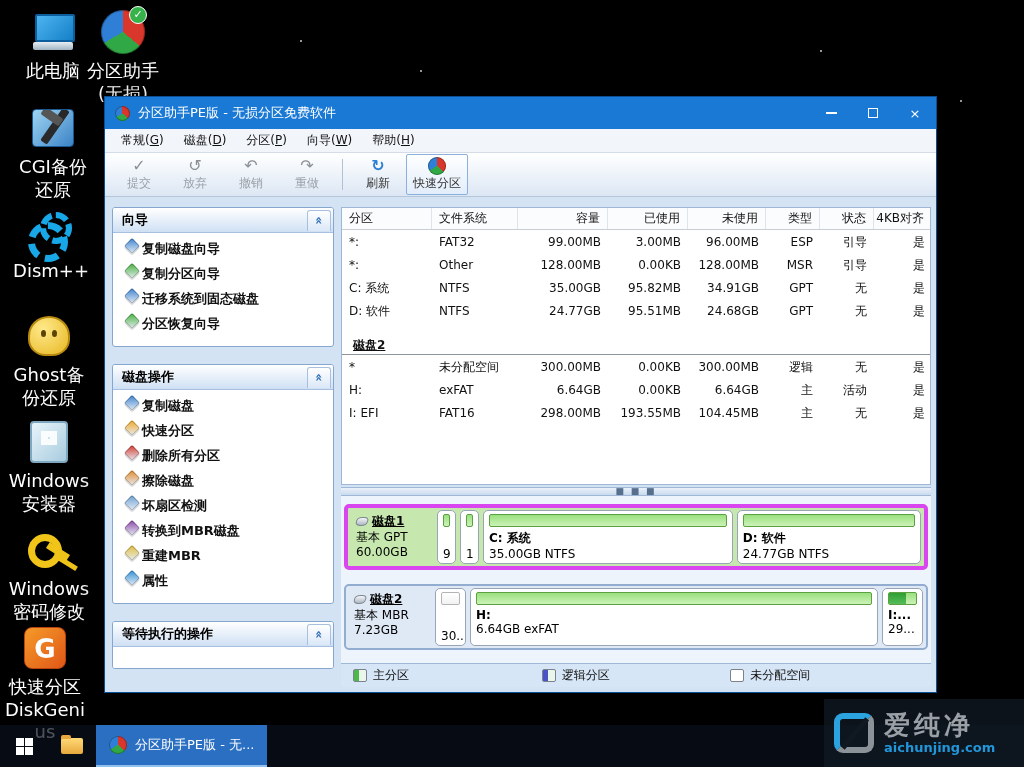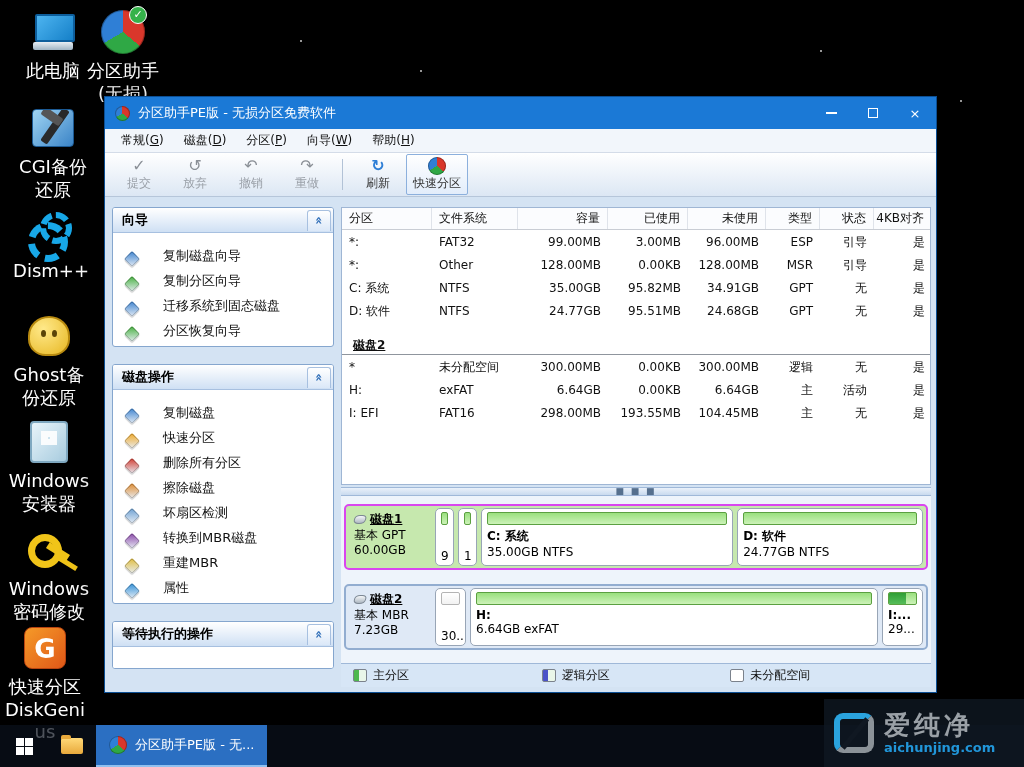--- a/index.html
+++ b/index.html
@@ -86,21 +86,21 @@
   .win-body { flex:1; display:flex; overflow:hidden; padding:10px 5px 5px 7px; gap:7px; }
   .sidebar { width:222px; flex:none; }
   .panel { background:#fff; border:1px solid #85a6ce; border-radius:3px; margin-bottom:17px; overflow:hidden; }
   .panel-header { height:25px; background:linear-gradient(#ffffff,#cfe0f4); border-bottom:1px solid #a7c0e0;
     display:flex; align-items:center; justify-content:space-between; padding:0 2px 0 9px;
     font-weight:bold; font-size:13px; color:#000; }
   .chevron { width:24px; height:21px; border:1px solid #a7c0e0; border-bottom:none; border-radius:3px 3px 0 0;
     background:linear-gradient(#fff,#dbe8f8); color:#2f6eb8; display:flex; align-items:center; justify-content:center; }
   .chevron span { display:inline-block; transform:rotate(90deg); font-size:13px; font-weight:bold; }
   .panel-items { padding:7px 4px 6px; }
-  .panel-item { display:flex; align-items:flex-end; gap:25px; height:25px; font-size:13px; color:#111; padding-left:9px; }
+  .panel-item { display:flex; align-items:flex-start; gap:4px; height:25px; font-size:13px; color:#111; padding-left:9px;font-weight:bold; }
   .pi-icon { width:12px; height:12px; flex:none; border-radius:2px; transform:rotate(45deg) scale(.95);
     box-shadow:inset 0 0 0 1px rgba(0,0,0,.25), 1px 1px 1px rgba(0,0,0,.2); }
   .panel-empty { height:21px; background:#fff; }
   
   .content { flex:1; display:flex; flex-direction:column; overflow:hidden; }
   .ptable { height:278px; flex:none; background:#fff; border:1px solid #9fb6d4; font-size:12px;
     color:#111; overflow:hidden; }
   .t-header { display:flex; height:22px; align-items:center; border-bottom:1px solid #c9cdd4; background:#fbfcfe; }
   .t-cell { padding:0 7px; white-space:nowrap; overflow:hidden; }
   .t-header .t-cell { border-right:1px solid #dfe3ea; height:100%; display:flex; align-items:center; }
@@ -109,21 +109,21 @@
     font-weight:bold; border-bottom:1px solid #8f959d; }
   .t-group span { text-decoration:underline; }
   .t-group.selected { background:#9c9fa3; }
   .t-row { display:flex; height:22px; align-items:center; margin-top:1px; }
   
   .splitter { height:9px; flex:none; margin-top:2px; background:linear-gradient(#eaf1fa,#c9daee);
     border:1px solid #9fb8d8; border-left:none; border-right:none; text-align:center;
     font-size:9px; line-height:6px; color:#56708e; letter-spacing:2px; }
   .diskarea { flex:1; background:#eef4fb; padding:8px 3px 0; overflow:hidden; }
   .disk-box { height:66px; border-radius:5px; display:flex; padding:1px; margin-bottom:14px; }
-  .disk-box.selected { background:#c6e8ae; border:2px solid #d946ef; }
+  .disk-box.selected { background:#c6e8ae; border:4px solid #d946ef; }
   .disk-box.normal { background:#dfe9f6; border:2px solid #92add0; }
   .disk-label { width:86px; flex:none; padding:5px 2px 2px 7px; font-size:12px; color:#000; line-height:1.3; }
   .disk-label .dname { font-weight:bold; text-decoration:underline; display:flex; align-items:center; gap:4px; }
   .disk-ico { width:12px; height:9px; background:linear-gradient(#f4f6f8,#aeb8c2); border:1px solid #7d8894;
     border-radius:40% 40% 45% 45%; transform:skewX(-18deg); }
   .part-block { background:#fff; border:1px solid #98a5b6; border-radius:5px; margin:1px 2px;
     padding:3px 5px 2px; display:flex; flex-direction:column; font-size:12px; color:#000; overflow:hidden; }
   .strip { height:13px; flex:none; border:1px solid #5ba041; border-radius:2px;
     background:linear-gradient(#9ae07e,#ccf2b8); position:relative; overflow:hidden; }
   .strip.unalloc { border-color:#b4b4b4; background:linear-gradient(#ffffff,#f2f2f2); }

